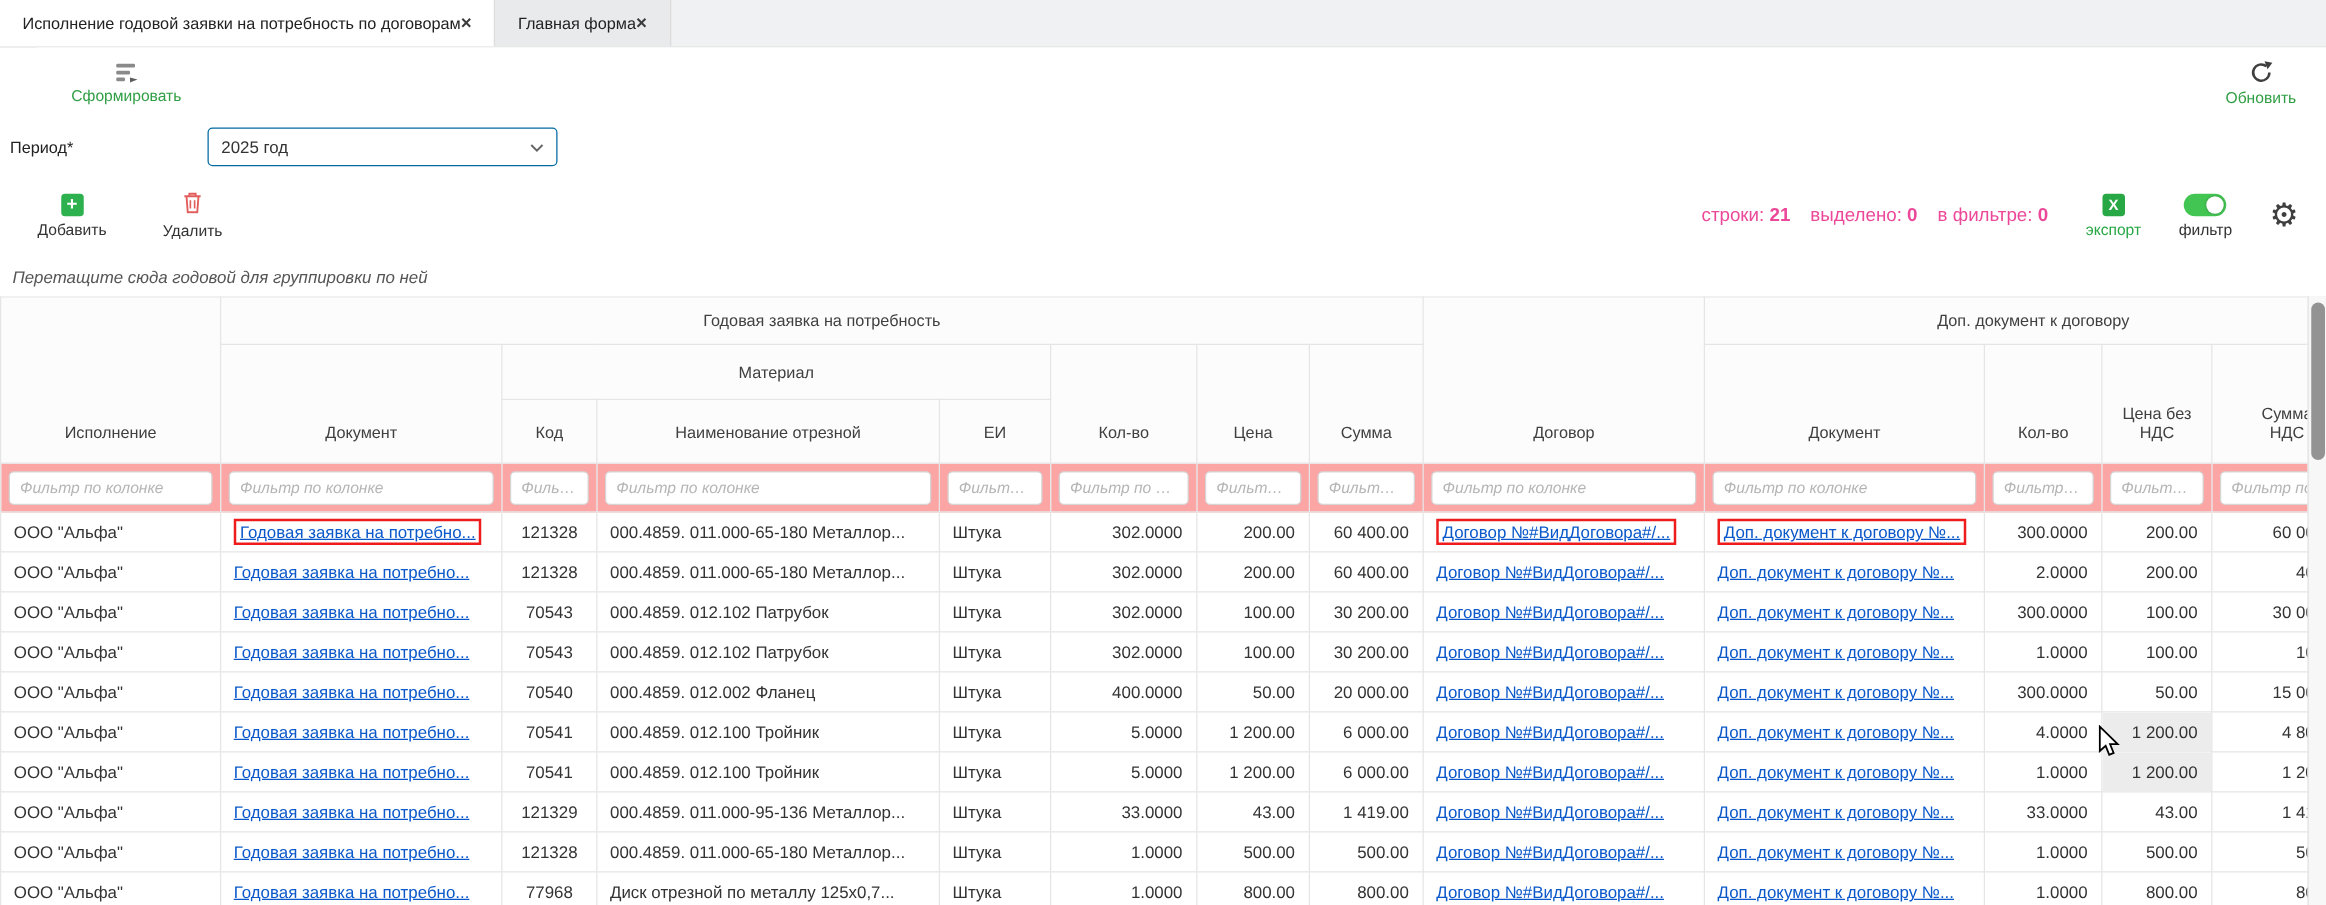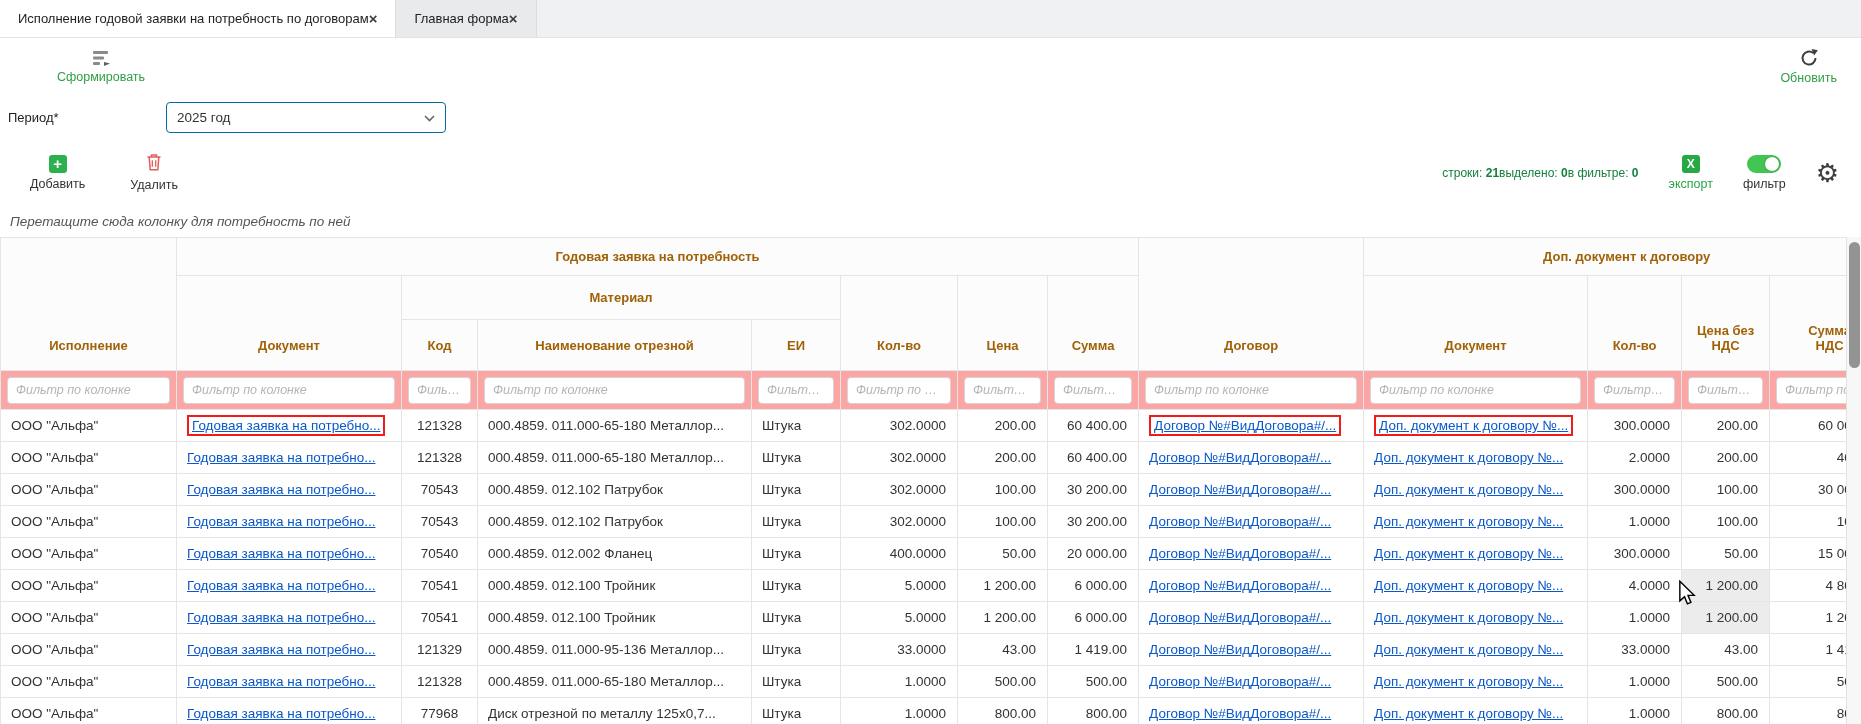--- a/index.html
+++ b/index.html
@@ -28,37 +28,37 @@
   .select { width:280px; height:31px; border:1px solid #0369a1; border-radius:4px; background:#fff;
             display:flex; align-items:center; justify-content:space-between; padding:0 10px; font-size:13.5px; cursor:pointer; }
 
   
   .grid-toolbar { height:65px; display:flex; align-items:center; justify-content:space-between; padding:0 22px 0 30px; background:#fff; }
   .gt-left { display:flex; align-items:center; gap:45px; }
   .icon-btn { display:flex; flex-direction:column; align-items:center; gap:4px; font-size:12.5px; color:#333; cursor:pointer; }
   .plus-box { width:18px; height:18px; background:#2cb14e; border-radius:3px; color:#fff; font-size:15px; font-weight:bold;
               display:flex; align-items:center; justify-content:center; line-height:1; }
   .gt-right { display:flex; align-items:center; gap:30px; }
-  .stats { font-size:12px; color:#15803d; display:flex; }
+  .stats { font-size:15px; color:#ec4899; display:flex; gap:16px; }
   .stats b { font-weight:bold; }
   .excel-box { width:18px; height:18px; background:#28a745; border-radius:3px; color:#fff; font-size:12px; font-weight:bold;
                display:flex; align-items:center; justify-content:center; }
   .export-btn { color:#28a745; }
   .toggle { width:34px; height:18px; border-radius:9px; background:#43c553; position:relative; }
   .toggle .knob { position:absolute; top:2px; left:18px; width:14px; height:14px; border-radius:50%; background:#fff; box-shadow:0 0 2px rgba(0,0,0,.35); }
   .gear { font-family:"DejaVu Sans",sans-serif; font-size:26px; color:#3f3f3f; line-height:1; cursor:pointer; }
 
   
   .group-panel { height:32px; display:flex; align-items:center; padding-left:10px; font-style:italic; font-size:13.5px; color:#555; background:#fff; }
 
   
   .table-wrap { width:1861px; height:487px; overflow:hidden; position:relative; }
   table { border-collapse:collapse; table-layout:fixed; width:1889px; }
   th, td { border:1px solid #e5e5e5; }
-  thead th { background:#fcfcfc; font-weight:bold; color:#a16207; font-size:13px; text-align:center; padding:2px 4px; }
+  thead th { background:#fcfcfc; font-weight:normal; color:#404040; font-size:13px; text-align:center; padding:2px 4px; }
   tr.band1 th { height:38px; }
   tr.band2 th { height:44px; }
   tr.band3 th { height:51px; vertical-align:middle; }
   th.v-merge { vertical-align:bottom; padding-bottom:17px; }
   th.sum-vat span { display:inline-block; max-width:56px; }
   tr.filter-row td { height:39px; background:#fca5a5; padding:0 6px; }
   .filter-row input { width:100%; height:27px; border:1px solid #d5d5d5; border-radius:4px; padding:0 8px;
                       font-size:12.5px; font-family:inherit; color:#333; outline:none; text-overflow:ellipsis; }
   .filter-row input::placeholder { color:#b5b5b5; font-style:italic; opacity:1; text-overflow:ellipsis; }
   tbody td { height:32px; font-size:13.5px; color:#333; padding:0 10px; white-space:nowrap; overflow:hidden; background:#fff; }
@@ -155,21 +155,21 @@
     <div class="icon-btn">
       <span class="toggle">
           <span class="knob"></span>
         </span>
       <span>фильтр</span>
     </div>
     <span class="gear">⚙</span>
   </div>
 </div>
 
-<div class="group-panel">Перетащите сюда колонку для потребность по ней</div>
+<div class="group-panel">Перетащите сюда годовой для группировки по ней</div>
 
 <div class="table-wrap">
   <table>
     <colgroup>
       <col style="width:176px">
         <col style="width:225px">
         <col style="width:76px">
         <col style="width:274px">
       <col style="width:89px">
         <col style="width:117px">

